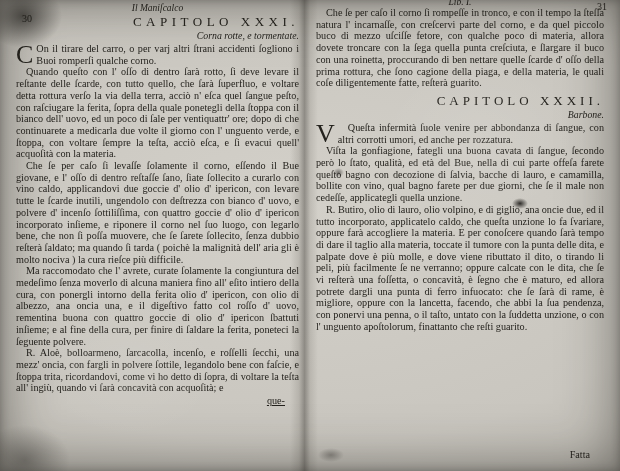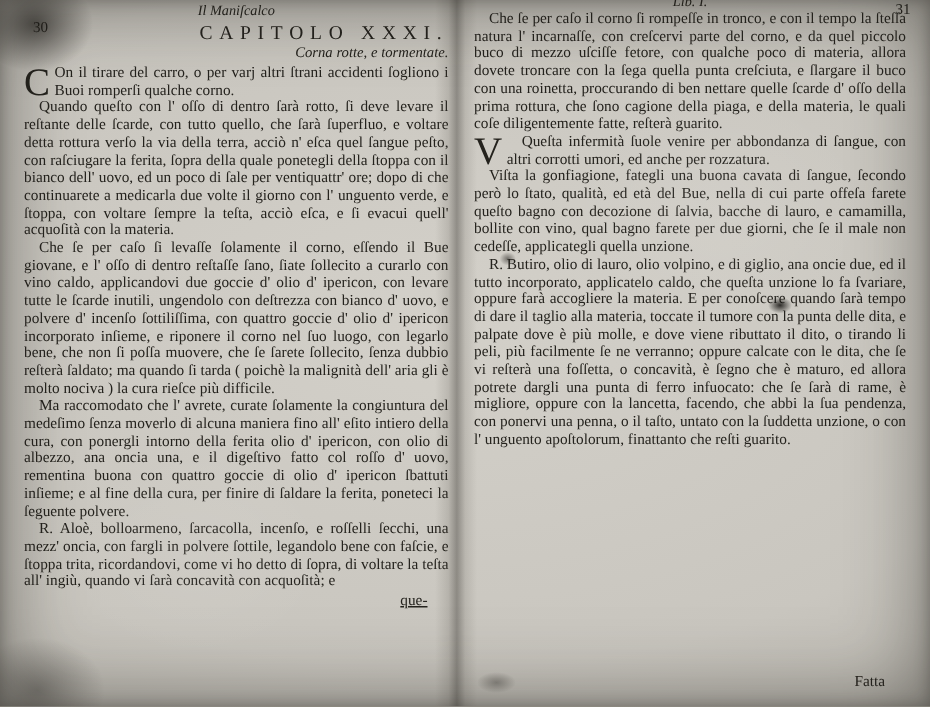--- a/index.html
+++ b/index.html
@@ -76,20 +76,22 @@
     <p class="indent">R. Aloè, bolloarmeno, ſarcacolla, incenſo, e roſſelli ſecchi, una mezz' oncia, con fargli in polvere ſottile, legandolo bene con faſcie, e ſtoppa trita, ricordandovi, come vi ho detto di ſopra, di voltare la teſta all' ingiù, quando vi ſarà concavità con acquoſità; e</p>
     <div class="catchword">que-</div>
   </div>
 
   <div class="page page-right">
     <div class="pagenum pagenum-right">31</div>
     <div class="running-head cut">Lib. I.</div>
 
     <p class="indent">Che ſe per caſo il corno ſi rompeſſe in tronco, e con il tempo la ſteſſa natura l' incarnaſſe, con creſcervi parte del corno, e da quel piccolo buco di mezzo uſciſſe fetore, con qualche poco di materia, allora dovete troncare con la ſega quella punta creſciuta, e ſlargare il buco con una roinetta, proccurando di ben nettare quelle ſcarde d' oſſo della prima rottura, che ſono cagione della piaga, e della materia, le quali coſe diligentemente fatte, reſterà guarito.</p>
 
+    <h1 class="chapter second">CAPITOLO XXXII.</h1>
+    <div class="subtitle">Barbone.</div>
 
     <p class="opening"><span class="dropcap">V</span></p>
     <p class="indent">Queſta infermità ſuole venire per abbondanza di ſangue, con altri corrotti umori, ed anche per rozzatura.</p>
     <p class="indent">Viſta la gonfiagione, fategli una buona cavata di ſangue, ſecondo però lo ſtato, qualità, ed età del Bue, nella di cui parte offeſa farete queſto bagno con decozione di ſalvia, bacche di lauro, e camamilla, bollite con vino, qual bagno farete per due giorni, che ſe il male non cedeſſe, applicategli quella unzione.</p>
     <p class="indent">R. Butiro, olio di lauro, olio volpino, e di giglio, ana oncie due, ed il tutto incorporato, applicatelo caldo, che queſta unzione lo fa ſvariare, oppure farà accogliere la materia. E per conoſcere quando ſarà tempo di dare il taglio alla materia, toccate il tumore con la punta delle dita, e palpate dove è più molle, e dove viene ributtato il dito, o tirando li peli, più facilmente ſe ne verranno; oppure calcate con le dita, che ſe vi reſterà una foſſetta, o concavità, è ſegno che è maturo, ed allora potrete dargli una punta di ferro infuocato: che ſe ſarà di rame, è migliore, oppure con la lancetta, facendo, che abbi la ſua pendenza, con ponervi una penna, o il taſto, untato con la ſuddetta unzione, o con l' unguento apoſtolorum, finattanto che reſti guarito.</p>
     <div class="catchword-right">Fatta</div>
   </div>
 
   <div class="overlay mottle-a"></div>
   <div class="overlay mottle-b"></div>

